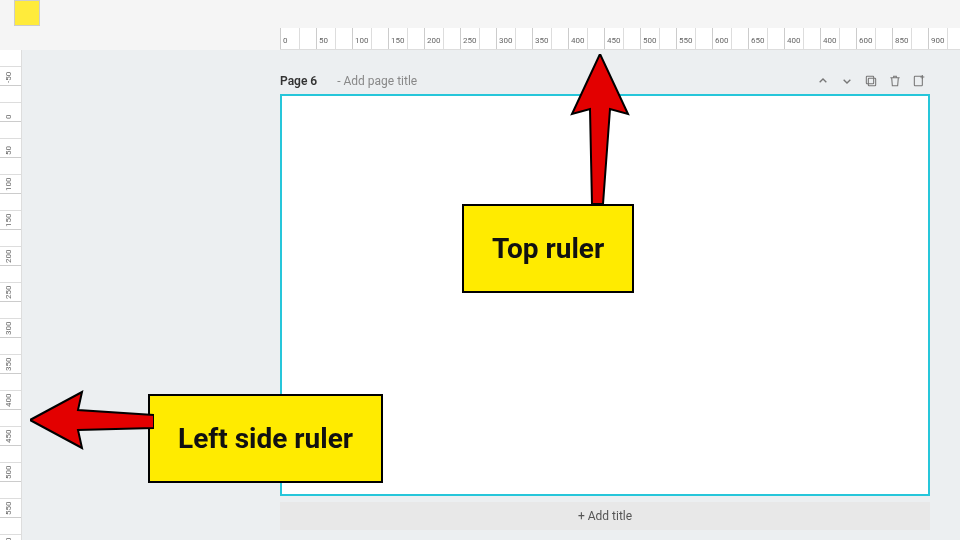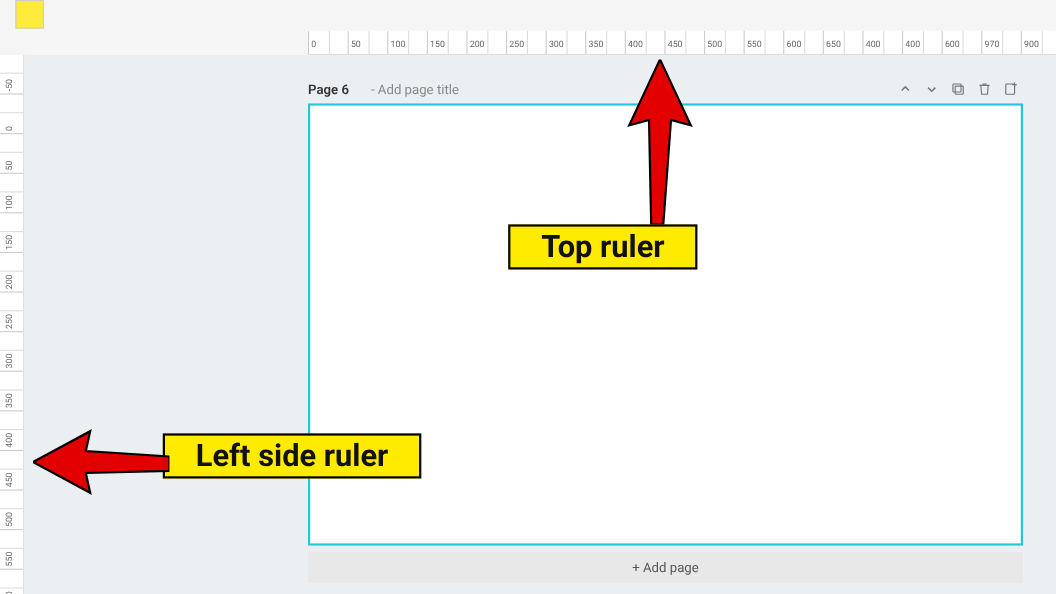--- a/index.html
+++ b/index.html
@@ -63,21 +63,21 @@
   }
 
   .add-page {
     position: absolute; top: 452px; left: 258px; width: 650px; height: 28px;
     background: #e8e8e8; display: flex; align-items: center; justify-content: center;
     font-size: 12px; color: #555; cursor: pointer;
   }
 
   .annot-box {
     position: absolute; background: #ffeb00; border: 2px solid #000;
-    padding: 2px 28px; font-weight: 700; font-size: 28px; color: #111;
+    padding: 26px 28px; font-weight: 700; font-size: 28px; color: #111;
     white-space: nowrap;
   }
   .annot-top { top: 204px; left: 462px; }
   .annot-left { top: 394px; left: 148px; }
 
   .arrow { position: absolute; }
   .arrow svg { display: block; }
 </style>
 </head>
 <body>
@@ -95,21 +95,21 @@
     <div class="tick">350</div>
     <div class="tick">400</div>
     <div class="tick">450</div>
     <div class="tick">500</div>
     <div class="tick">550</div>
     <div class="tick">600</div>
     <div class="tick">650</div>
     <div class="tick">400</div>
     <div class="tick">400</div>
     <div class="tick">600</div>
-    <div class="tick">970</div>
+    <div class="tick">850</div>
     <div class="tick">900</div>
   </div>
 
 <div class="ruler-left" id="ruler-left">
     <div class="tick">-50</div>
     <div class="tick">0</div>
     <div class="tick">50</div>
     <div class="tick">100</div>
     <div class="tick">150</div>
     <div class="tick">200</div>
@@ -154,21 +154,21 @@
       <svg viewBox="0 0 24 24">
           <rect x="5" y="5" width="12" height="14" rx="1" fill="none" stroke="currentColor" stroke-width="1.6"></rect>
           <path d="M17 3v6M14 6h6" fill="none" stroke="currentColor" stroke-width="1.6"></path>
         </svg>
     </span>
   </div>
 
   <div class="canvas"></div>
 
   <div class="add-page">
-    <span>+ Add page</span>
+    <span>+ Add title</span>
   </div>
 
 </div>
 
 <div class="annot-box annot-top">
   <span>Top ruler</span>
 </div>
 
 <div class="annot-box annot-left">
   <span>Left side ruler</span>

